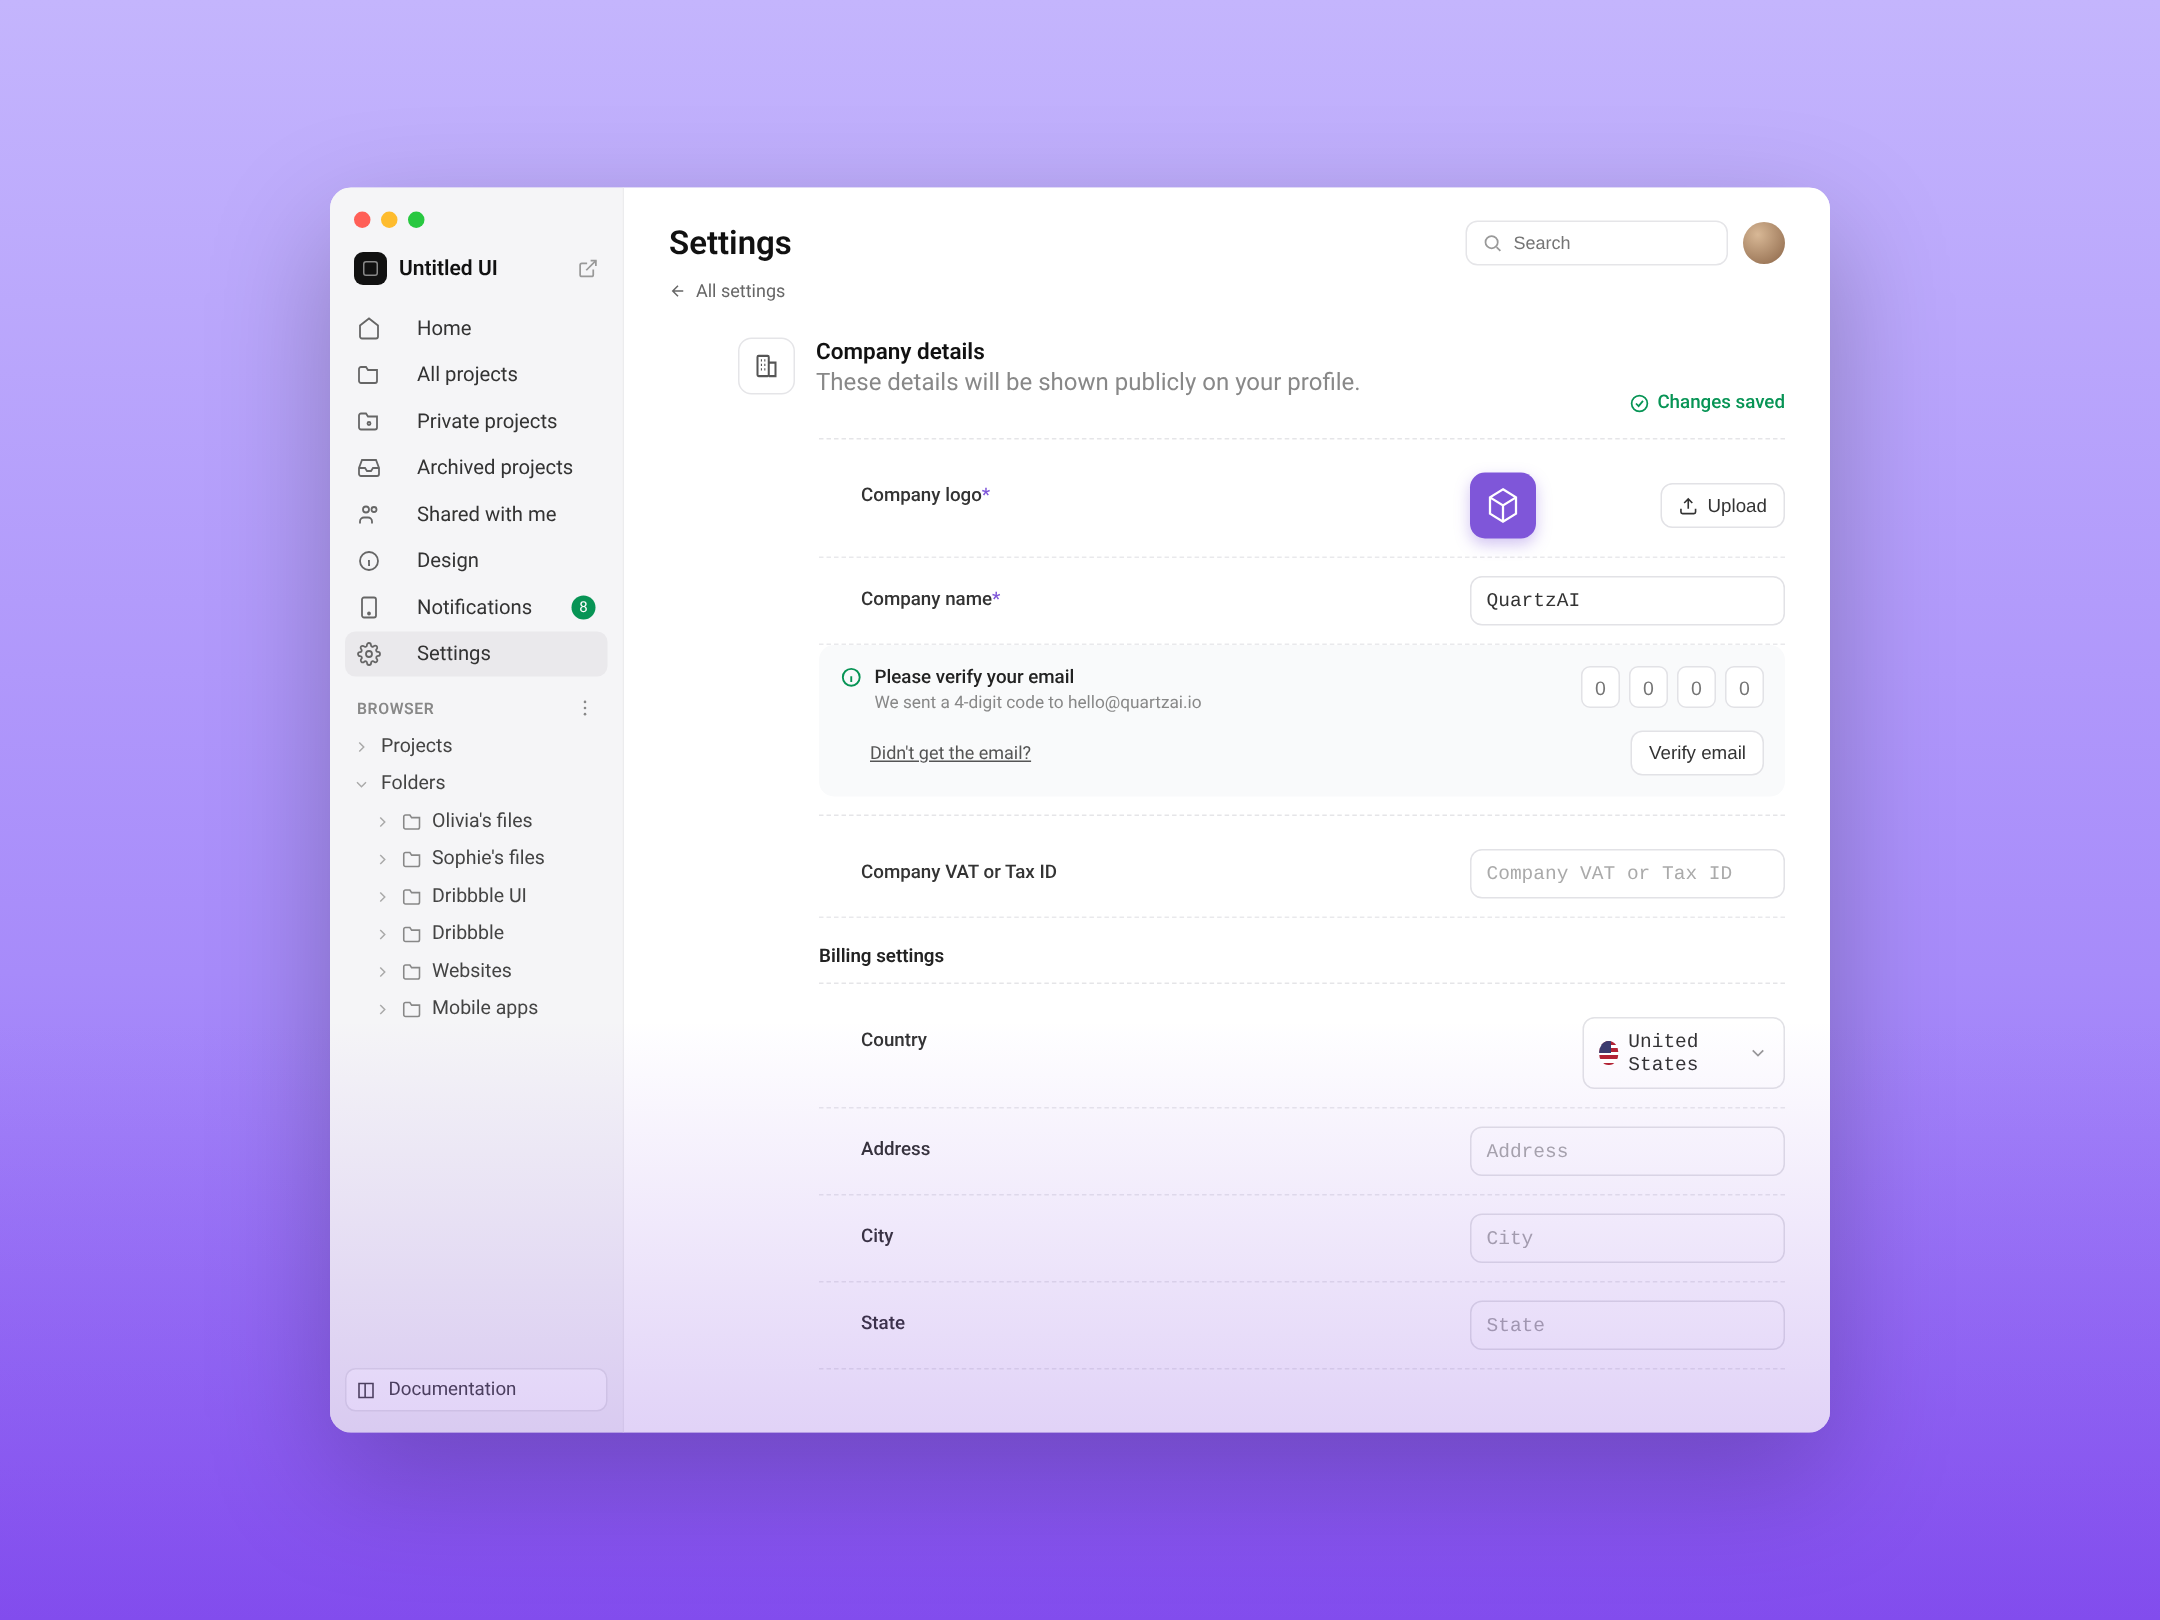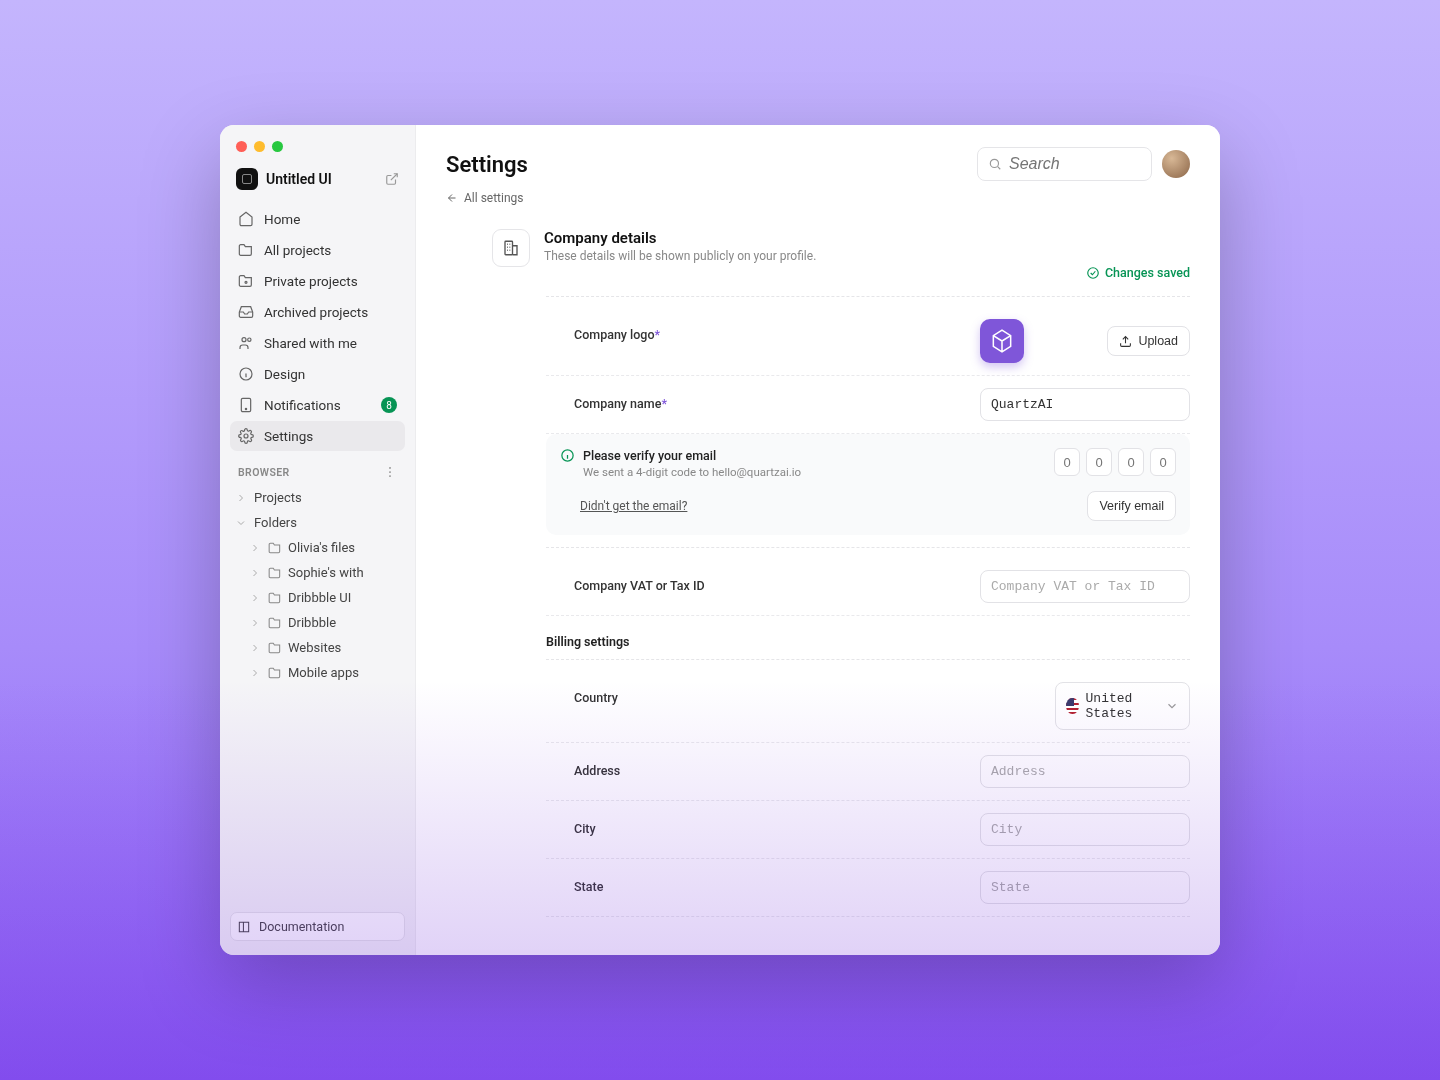--- a/index.html
+++ b/index.html
@@ -51,21 +51,21 @@
 .brand-left { display: flex; align-items: center; gap: 8px; }
 .brand-logo {
   width: 22px; height: 22px; border-radius: 6px;
   background: #111; display: flex; align-items: center; justify-content: center;
 }
 .brand-logo-inner { width: 10px; height: 10px; border: 1.5px solid #888; border-radius: 2px; }
 .brand-name { font-weight: 600; font-size: 14px; color: #111; }
 .ext-icon { color: #999; }
 .nav { display: flex; flex-direction: column; gap: 1px; }
 .nav-item {
-  display: flex; align-items: center; gap: 10px;
+  display: flex; align-items: center; gap: 24px;
   padding: 7px 8px; border-radius: 7px;
   font-size: 13.5px; color: #333; cursor: pointer;
 }
 .nav-item .ic { width: 16px; height: 16px; color: #666; display: flex; align-items: center; justify-content: center; }
 .nav-item.active { background: #eae9ec; }
 .nav-item .badge {
   margin-left: auto; background: #079455; color: #fff;
   font-size: 10px; width: 16px; height: 16px; border-radius: 8px;
   display: flex; align-items: center; justify-content: center;
 }
@@ -93,38 +93,38 @@
   border-left: 1px solid #ececee;
 }
 .main-head { display: flex; align-items: center; justify-content: space-between; }
 .main-title { font-size: 22px; font-weight: 600; color: #111; }
 .head-right { display: flex; align-items: center; gap: 10px; }
 .search-wrap {
   display: flex; align-items: center; gap: 7px;
   border: 1px solid #e5e5e8; border-radius: 8px;
   padding: 7px 10px; width: 175px; color: #999;
 }
-.search-wrap input { border: none; outline: none; font-size: 16px; width: 100%; color: #333; font-style: italic; }
+.search-wrap input { border: none; outline: none; font-size: 12px; width: 100%; color: #333; }
 .avatar {
   width: 28px; height: 28px; border-radius: 50%;
   background: radial-gradient(circle at 35% 30%, #d8b896, #8b6547);
 }
 .breadcrumb {
   display: flex; align-items: center; gap: 6px;
   font-size: 12px; color: #666; margin-top: 10px; cursor: pointer;
 }
 .content { padding: 24px 0 0 100px; overflow-y: auto; flex: 1; }
 .section-hero { display: flex; gap: 14px; align-items: flex-start; margin-bottom: 16px; margin-left: -54px; }
 .hero-ic {
   width: 38px; height: 38px; border: 1px solid #e5e5e8; border-radius: 9px;
   display: flex; align-items: center; justify-content: center; color: #555;
 }
 .hero-mid { flex: 1; }
 .hero-title { font-size: 15px; font-weight: 600; color: #111; }
-.hero-sub { font-size: 12px; color: #888; margin-top: 2px; }
+.hero-sub { font-size: 16px; color: #888; margin-top: 2px; }
 .saved {
   display: flex; align-items: center; gap: 5px;
   color: #079455; font-size: 12.5px; font-weight: 500; margin-top: 36px;
 }
 .divider { border: none; border-top: 1px dashed #e5e5e8; margin: 10px 0; }
 .form-row {
   display: flex; align-items: flex-start; justify-content: space-between;
   padding: 12px 0;
   border-bottom: 1px dashed #e9e9ec;
 }
@@ -331,21 +331,21 @@
           <span class="chev">
               <svg width="12" height="12" viewBox="0 0 24 24" fill="none" stroke="currentColor" stroke-width="2">
                 <path d="M9 18l6-6-6-6"></path>
               </svg>
             </span>
           <span class="fic">
               <svg width="14" height="14" viewBox="0 0 24 24" fill="none" stroke="currentColor" stroke-width="1.8">
                 <path d="M4 4h5l2 3h9v11a2 2 0 0 1-2 2H4a2 2 0 0 1-2-2V6a2 2 0 0 1 2-2z"></path>
               </svg>
             </span>
-          <span>Sophie's with</span>
+          <span>Sophie's files</span>
         </div>
         <div class="tree-item">
           <span class="chev">
               <svg width="12" height="12" viewBox="0 0 24 24" fill="none" stroke="currentColor" stroke-width="2">
                 <path d="M9 18l6-6-6-6"></path>
               </svg>
             </span>
           <span class="fic">
               <svg width="14" height="14" viewBox="0 0 24 24" fill="none" stroke="currentColor" stroke-width="1.8">
                 <path d="M4 4h5l2 3h9v11a2 2 0 0 1-2 2H4a2 2 0 0 1-2-2V6a2 2 0 0 1 2-2z"></path>

